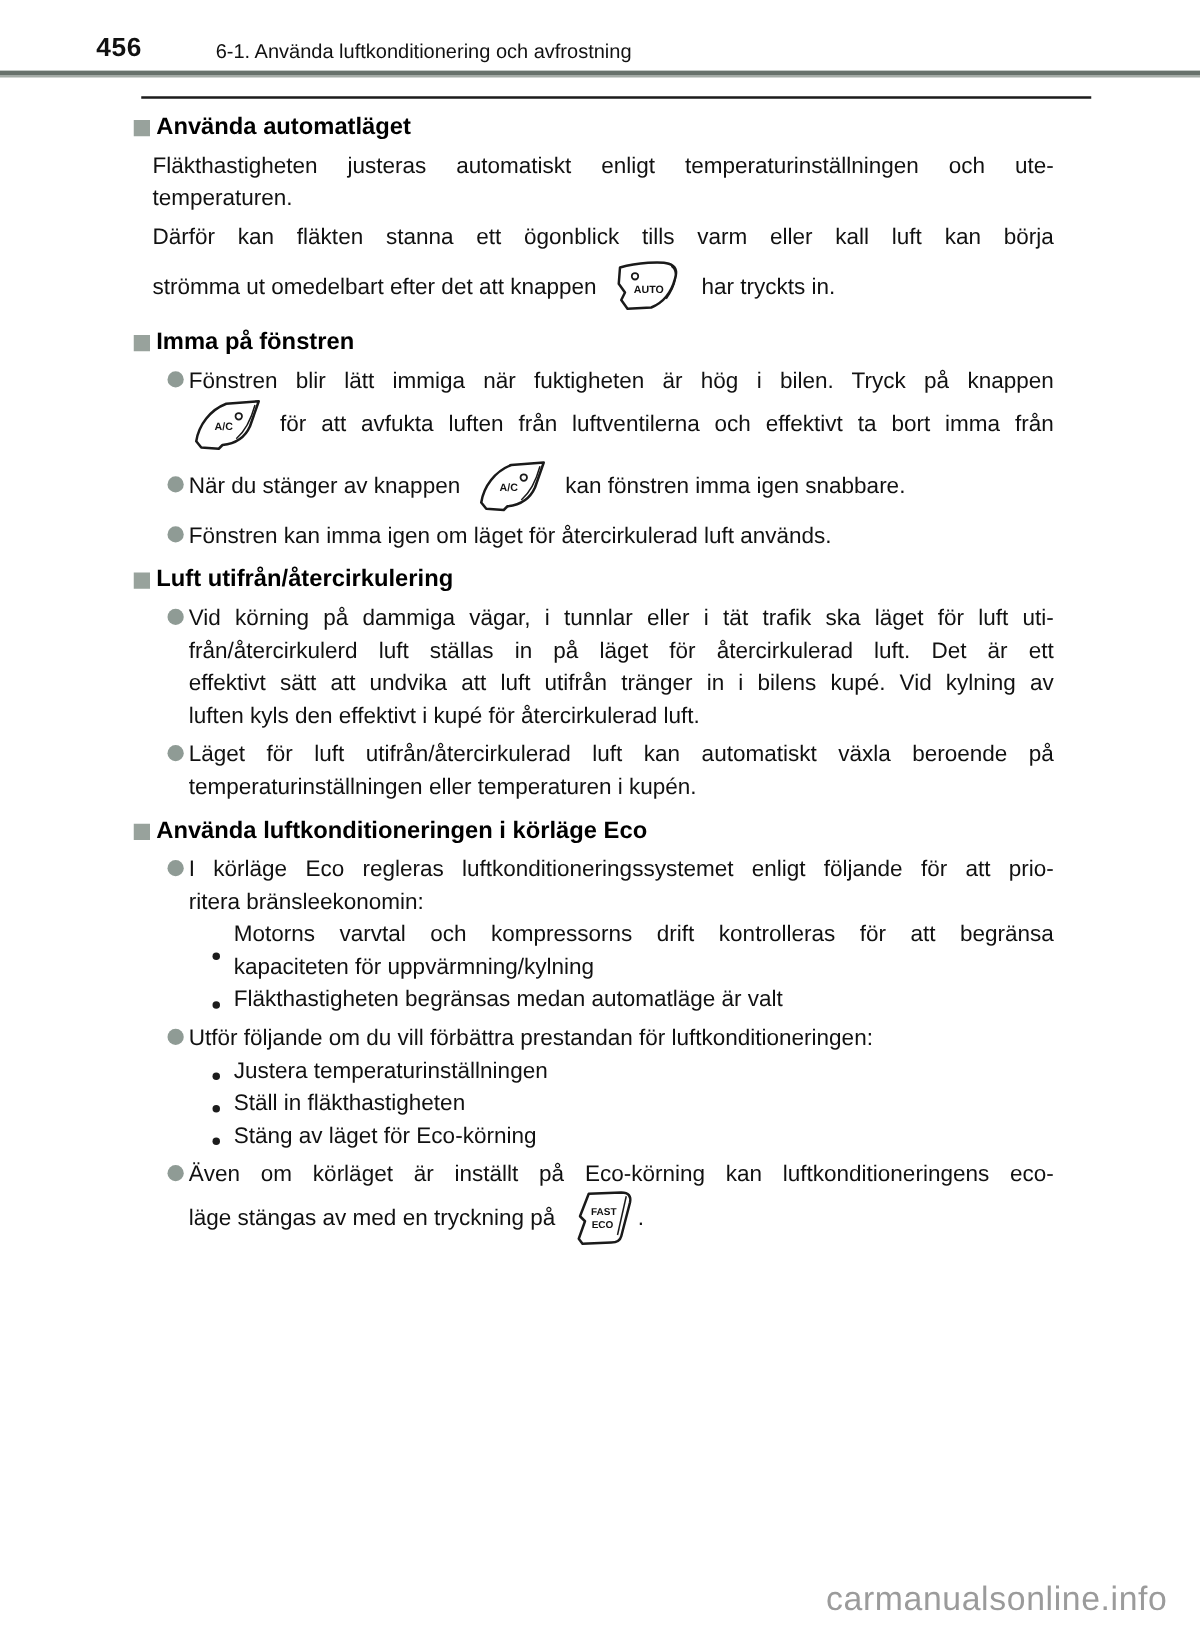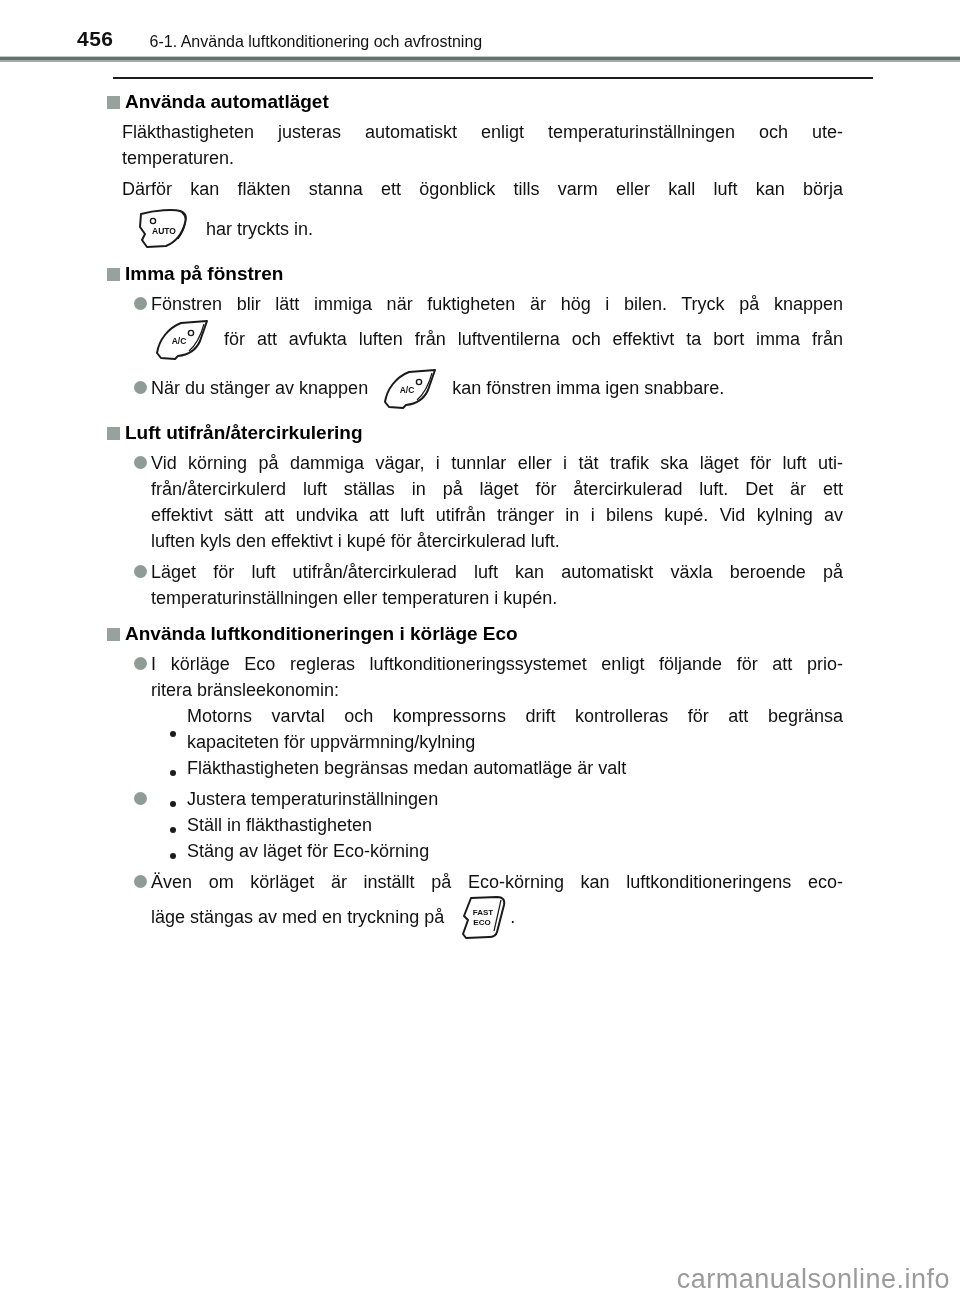--- a/index.html
+++ b/index.html
@@ -14,21 +14,21 @@
   
   .header {
     display:flex; align-items:flex-end;
     height:51px; padding-bottom:5px;
   }
   .pagenum {
     margin-left:77px;
     font-size:21px; font-weight:bold; letter-spacing:0.5px;
   }
   .chapter {
-    margin-left:36px;
+    margin-left:59px;
     font-size:16px;
   }
   .divider-bar {
     height:6px; width:960px;
     background:linear-gradient(#c3c9c5 0px, #c3c9c5 1px, #68726c 1px, #68726c 4px, #a4aba6 4px, #a4aba6 6px);
   }
   
   .content { margin-left:107px; width:766px; }
   .rule { border-top:2px solid #1c1c1c; margin:15px 0 0 6px; }
   
@@ -63,21 +63,21 @@
   .sub { display:flex; margin-left:19px; font-size:18px; line-height:26px;align-items:center; }
   .sdot {
     width:6px; height:6px; border-radius:50%;
     background:#1c1c1c; margin:10px 11px 0 0; flex:none;
   }
   .stext { flex:1; min-width:0; }
   
   .btnicon text { font-family:"Liberation Sans", sans-serif; font-weight:bold; fill:#111; }
   
   .watermark {
-    position:absolute; top:1264px; right:10px;
+    position:absolute; top:1264px; right:26px;
     font-size:27px; color:#9b9b9b; letter-spacing:0.5px;
   }
 </style>
 </head>
 <body>
 
 <div class="page">
 
   <div class="header">
     <span class="pagenum">456</span>
@@ -94,20 +94,21 @@
         <span>Använda automatläget</span>
       </h3>
       <div class="para">
         <span class="jl">Fläkthastigheten justeras automatiskt enligt temperaturinställningen och ute-</span>
         <span class="ll">temperaturen.</span>
       </div>
       <div class="para">
         <span class="jl">Därför kan fläkten stanna ett ögonblick tills varm eller kall luft kan börja</span>
       </div>
       <div class="para iconline">
+        <span>strömma ut omedelbart efter det att knappen</span>
         <svg class="btnicon" width="62" height="44" viewBox="0 0 62 44">
           <path d="M8,7 C22,3 41,2 47,4 C53,6 54,10 52,16 C49,27 43,35 33,39 L14,40 L9,33 L12,27 L7,20 Z" fill="#fff" stroke="#1a1a1a" stroke-width="2" stroke-linejoin="round"></path>
           <path d="M49,6 C55,10 53,21 45,32" fill="none" stroke="#1a1a1a" stroke-width="1.2"></path>
           <circle cx="20" cy="14" r="2.6" fill="none" stroke="#1a1a1a" stroke-width="1.4"></circle>
           <text x="31" y="27" font-size="8.5" text-anchor="middle">AUTO</text>
         </svg>
         <span>har tryckts in.</span>
       </div>
     </section>
 
@@ -137,20 +138,26 @@
           <span>När du stänger av knappen</span>
           <svg class="btnicon" width="62" height="44" viewBox="0 0 62 44">
             <path d="M56,4 L49,24 C45,33 37,38 27,39 L24,42 L10,41 L6,36 C8,23 17,11 30,6 Z" fill="#fff" stroke="#1a1a1a" stroke-width="2" stroke-linejoin="round"></path>
             <path d="M53,7 C50,18 45,28 38,34" fill="none" stroke="#1a1a1a" stroke-width="1.2"></path>
             <text x="28" y="27" font-size="8.5" text-anchor="middle">A/C</text>
             <circle cx="40" cy="16" r="2.6" fill="none" stroke="#1a1a1a" stroke-width="1.4"></circle>
           </svg>
           <span>kan fönstren imma igen snabbare.</span>
         </span>
       </div>
+      <div class="bullet">
+        <span class="dot"></span>
+        <span class="btext">
+          <span class="ll">Fönstren kan imma igen om läget för återcirkulerad luft används.</span>
+        </span>
+      </div>
     </section>
 
     <section>
       <h3>
         <span class="sq"></span>
         <span>Luft utifrån/återcirkulering</span>
       </h3>
       <div class="bullet">
         <span class="dot"></span>
         <span class="btext">
@@ -192,20 +199,21 @@
               <span class="stext">
                 <span class="ll">Fläkthastigheten begränsas medan automatläge är valt</span>
               </span>
             </span>
           </span>
         </span>
       </div>
       <div class="bullet">
         <span class="dot"></span>
         <span class="btext">
+          <span class="ll">Utför följande om du vill förbättra prestandan för luftkonditioneringen:</span>
           <span class="subgroup">
             <span class="sub">
               <span class="sdot"></span>
               <span class="stext">
                 <span class="ll">Justera temperaturinställningen</span>
               </span>
             </span>
             <span class="sub">
               <span class="sdot"></span>
               <span class="stext">

